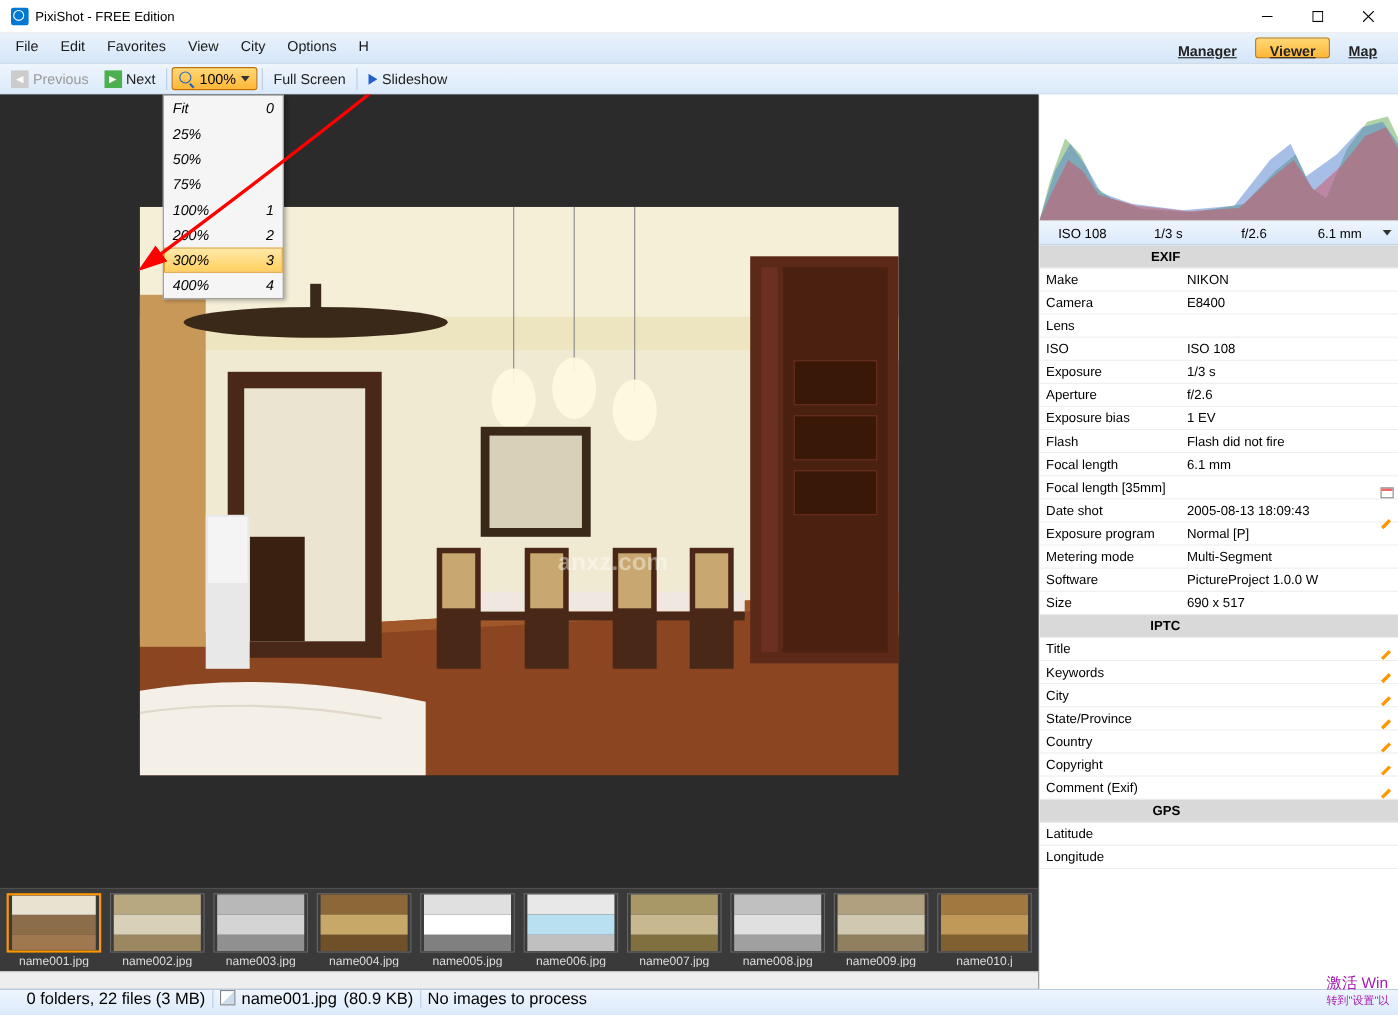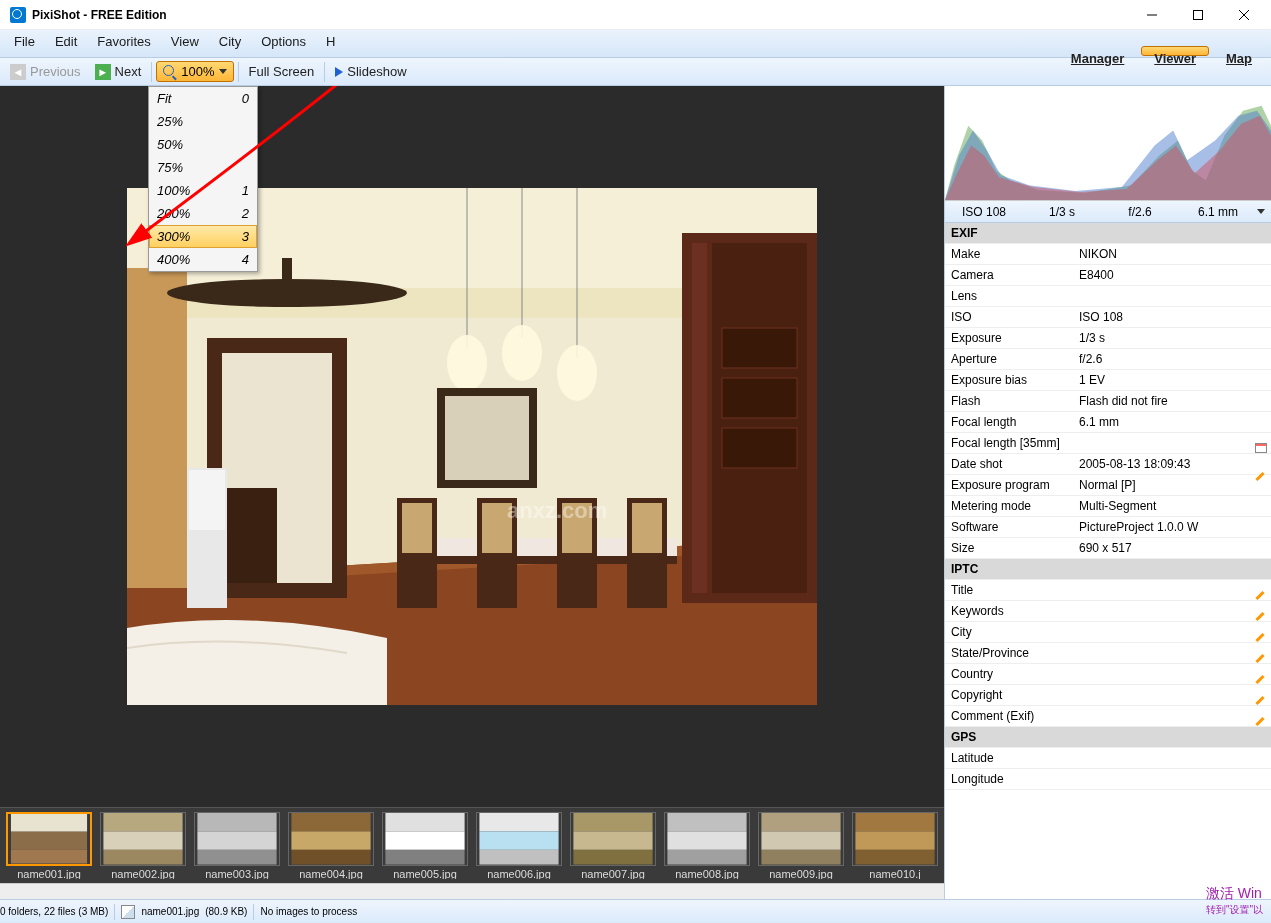--- a/index.html
+++ b/index.html
@@ -2,29 +2,29 @@
 <html><head>
 <meta charset="utf-8">
 <style>
 * { box-sizing: border-box; margin: 0; padding: 0; }
 body { font-family: "Segoe UI", Tahoma, sans-serif; font-size: 12px; width: 1271px; height: 923px; overflow: hidden; background: #fff; position: relative; }
 
 
 .titlebar { height: 30px; background: #fff; display: flex; align-items: center; padding: 0 4px; border-bottom: 1px solid #eee; }
 .titlebar .app-icon { width: 16px; height: 16px; margin: 0 6px; background: #0078d4; border-radius: 2px; position: relative; }
 .titlebar .app-icon::after { content: ''; position: absolute; width: 8px; height: 8px; border: 1.5px solid #fff; border-radius: 50%; top: 2px; left: 2px; }
-.titlebar .title-text { color: #000; font-size: 12px; font-weight: bold; }
+.titlebar .title-text { color: #000; font-size: 12px; }
 .titlebar .spacer { flex: 1; }
 .titlebar .win-btn { width: 46px; height: 30px; display: flex; align-items: center; justify-content: center; font-family: "Segoe MDL2 Assets", sans-serif; }
 
 
 .menubar { height: 28px; background: linear-gradient(#eaf3fc, #d5e6f9); display: flex; padding: 0 4px; border-bottom: 1px solid #b8cde2; }
 .menubar .menu-item { padding: 4px 10px; color: #1a1a1a; font-size: 13px; cursor: default; }
 .menubar .spacer { flex: 1; }
-.menubar .mode-btn { padding: 4px 12px; font-size: 13px; font-weight: 600; color: #222; border: 1px solid transparent; border-radius: 3px; margin: 16px 2px; text-decoration: underline; }
+.menubar .mode-btn { padding: 4px 12px; font-size: 13px; font-weight: 600; color: #222; border: 1px solid transparent; border-radius: 3px; margin: 4px 2px; text-decoration: underline; }
 .menubar .mode-btn.active { background: linear-gradient(#ffd873, #ffb638); border: 1px solid #c07200; }
 
 
 .toolbar { height: 28px; background: linear-gradient(#eef5fd, #dbeafb); display: flex; align-items: center; padding: 0 4px; border-bottom: 1px solid #b8cde2; gap: 2px; }
 .toolbar .sep { width: 1px; height: 20px; background: #b8cde2; margin: 0 2px; }
 .tool-btn { display: flex; align-items: center; gap: 4px; padding: 3px 6px; font-size: 13px; color: #222; }
 .tool-btn .ic { width: 16px; height: 16px; display: flex; align-items: center; justify-content: center; font-size: 11px; font-weight: bold; }
 .tool-btn.disabled { color: #999; }
 .tool-btn.disabled .ic { background: #ccc; }
 .prev-ic { background: #c0c0c0; color: #fff; }
@@ -62,29 +62,29 @@
 .hscroll { height: 16px; background: #eee; border-top: 1px solid #ccc; }
 
 
 .side-panel { width: 352px; background: #fff; border-left: 1px solid #b8cde2; display: flex; flex-direction: column; }
 .histogram { height: 115px; background: #fff; border-bottom: 1px solid #ccc; position: relative; }
 .exif-summary { height: 22px; background: linear-gradient(#eef5fd, #dbeafb); display: flex; align-items: center; border-bottom: 1px solid #b8cde2; font-size: 12px; }
 .exif-summary span { flex: 1; text-align: center; }
 .exif-summary .dd-arrow { margin-right: 6px; flex: 0 0 auto; }
 .meta-grid { flex: 1; overflow-y: auto; }
 .meta-row { display: flex; height: 21px; align-items: center; border-bottom: 1px solid #eee; font-size: 12px; }
-.meta-row.section { background: #d9d9d9; font-weight: 600; }
+.meta-row.section { background: #d9d9d9; font-weight: 600; text-align: right; }
 .meta-key { width: 128px; padding-left: 6px; }
 .meta-val { flex: 1; padding-left: 6px; position: relative; }
 .edit-icon { position: absolute; right: 4px; width: 12px; height: 12px; }
 .edit-icon::before { content: ''; position: absolute; width: 10px; height: 3px; background: #ff9800; transform: rotate(-45deg); top: 4px; }
 .cal-icon { position: absolute; right: 4px; width: 12px; height: 10px; border: 1px solid #888; background: linear-gradient(#f66 30%, #fff 30%); }
 
 
-.statusbar { height: 24px; background: linear-gradient(#eef5fd, #dbeafb); display: flex; align-items: center; padding: 0 0; font-size: 10px; gap: 6px; border-top: 1px solid #b8cde2; }
+.statusbar { height: 24px; background: linear-gradient(#eef5fd, #dbeafb); display: flex; padding: 0 24px; font-size: 15px; gap: 6px; border-top: 1px solid #b8cde2; }
 .statusbar .sep { width: 1px; height: 16px; background: #b8cde2; }
 .file-icon { width: 14px; height: 14px; border: 1px solid #888; background: linear-gradient(135deg, #fff 50%, #cde 50%); }
 .watermark { position: absolute; right: 8px; bottom: 6px; color: #a21caf; font-size: 14px; }
 </style>
 </head>
 <body>
 
 <div class="titlebar">
   <div class="app-icon"></div>
   <span class="title-text">PixiShot  -  FREE Edition</span>

